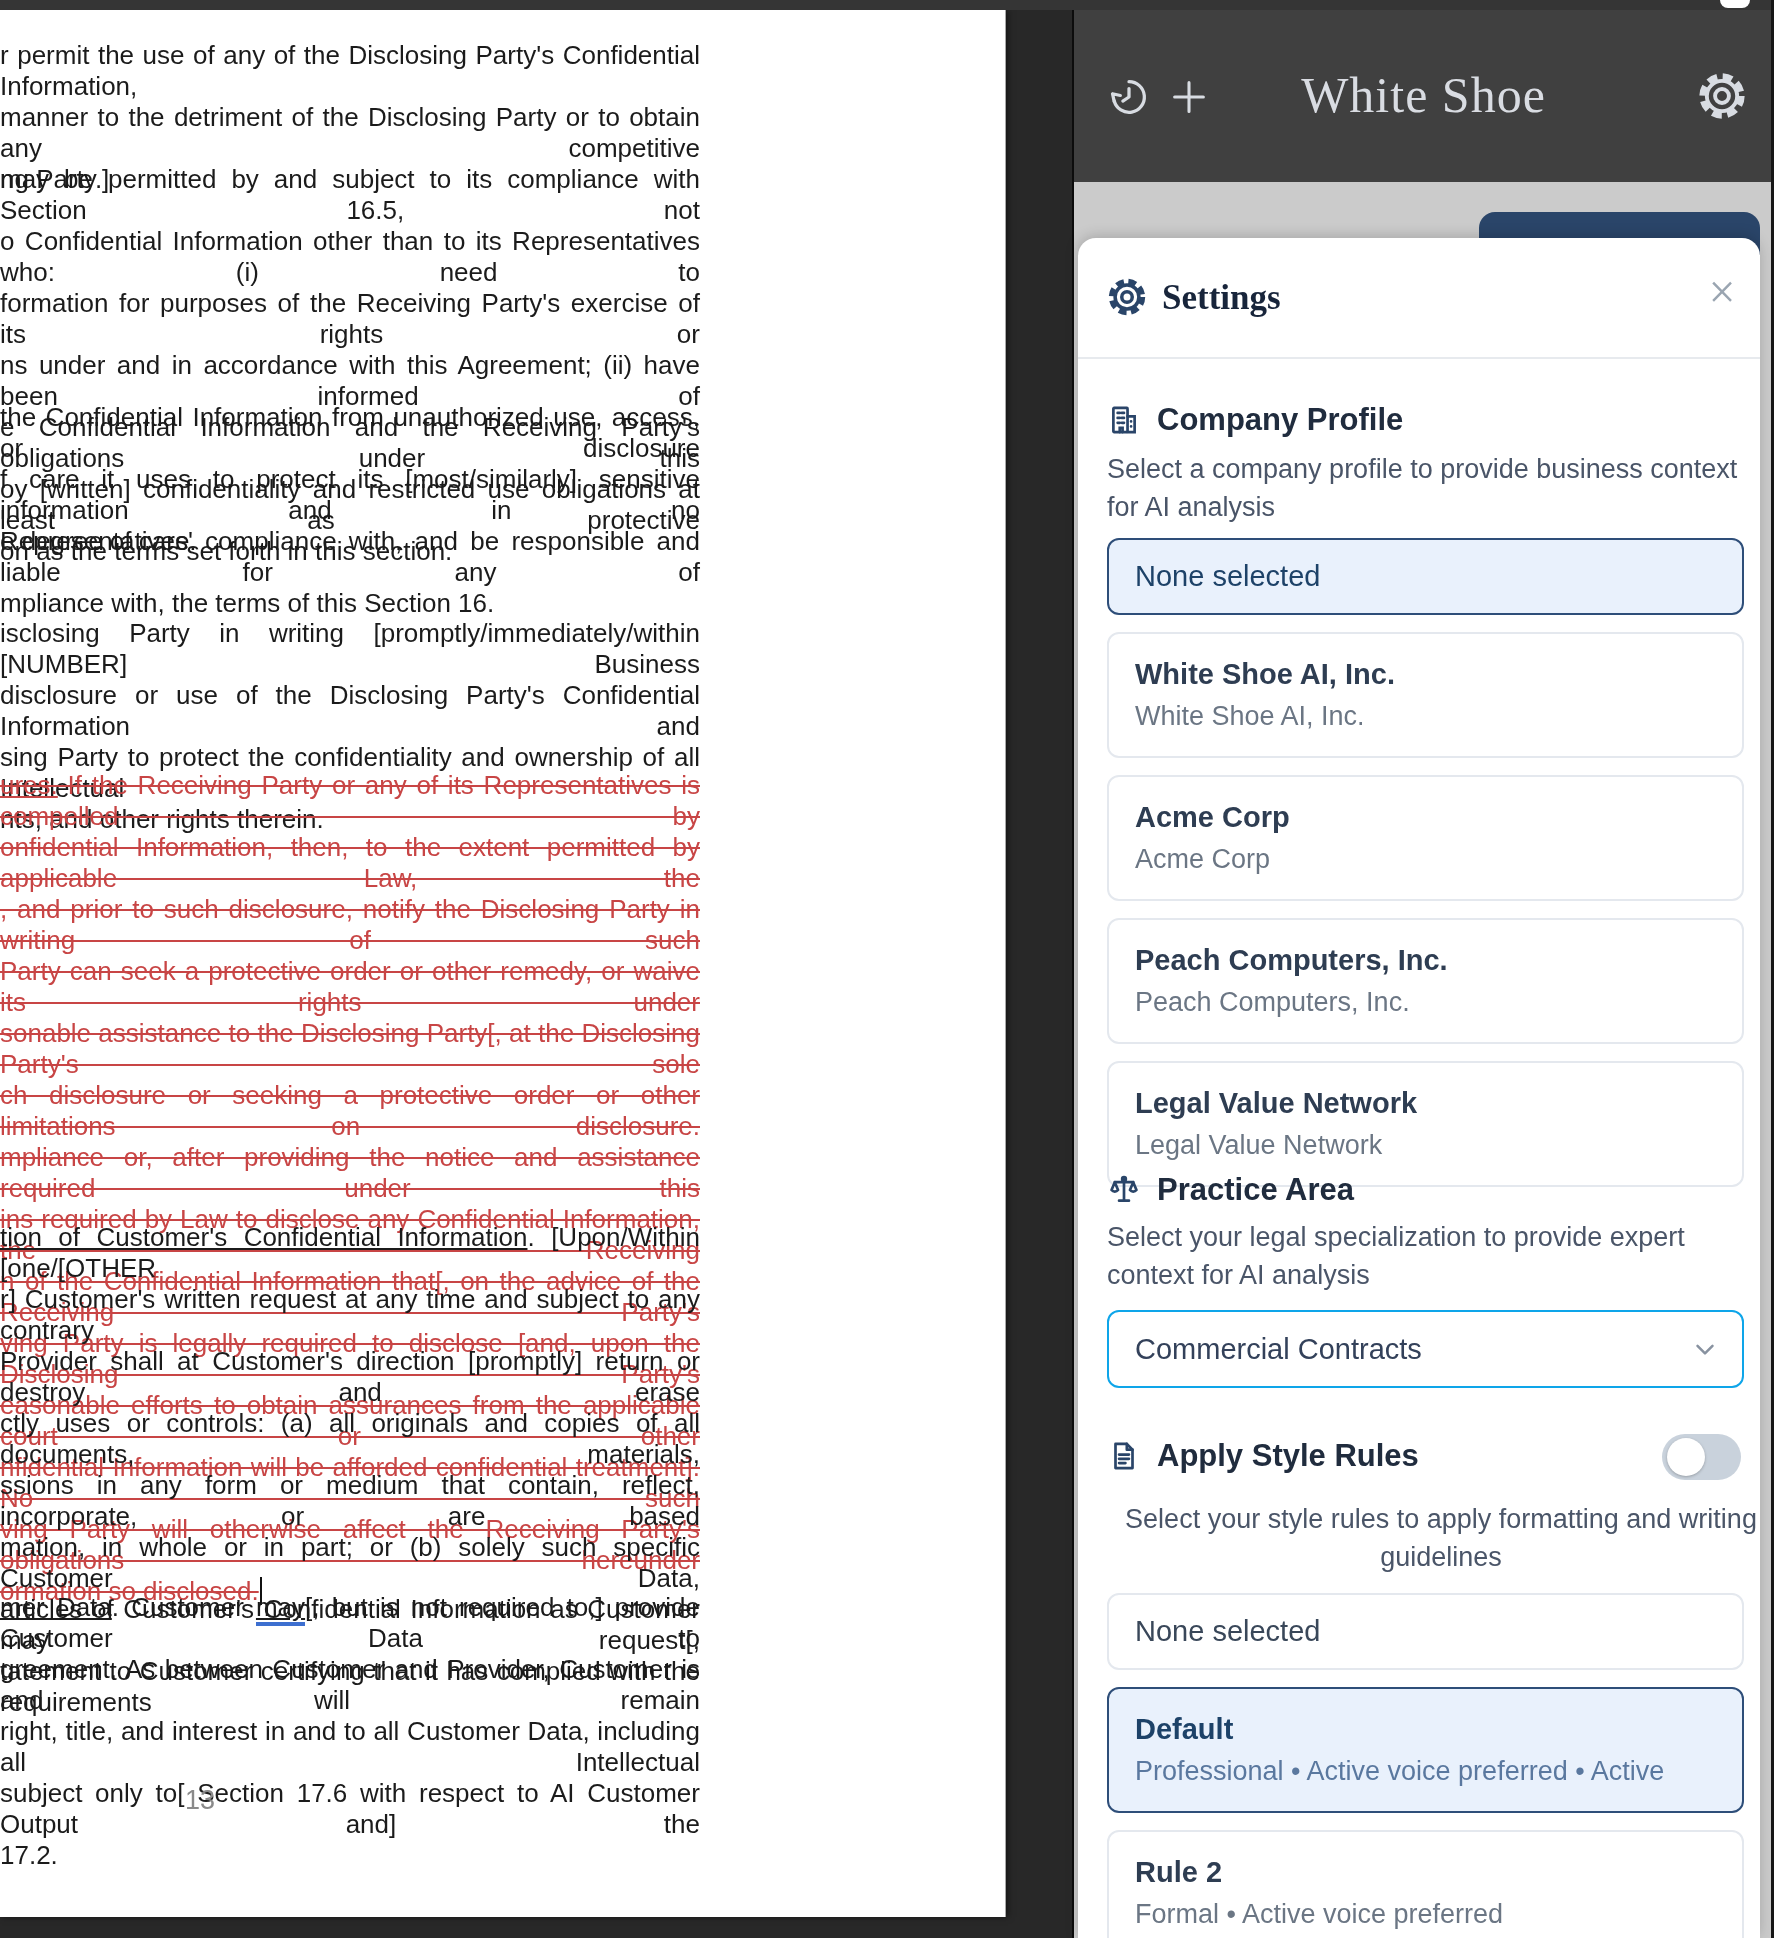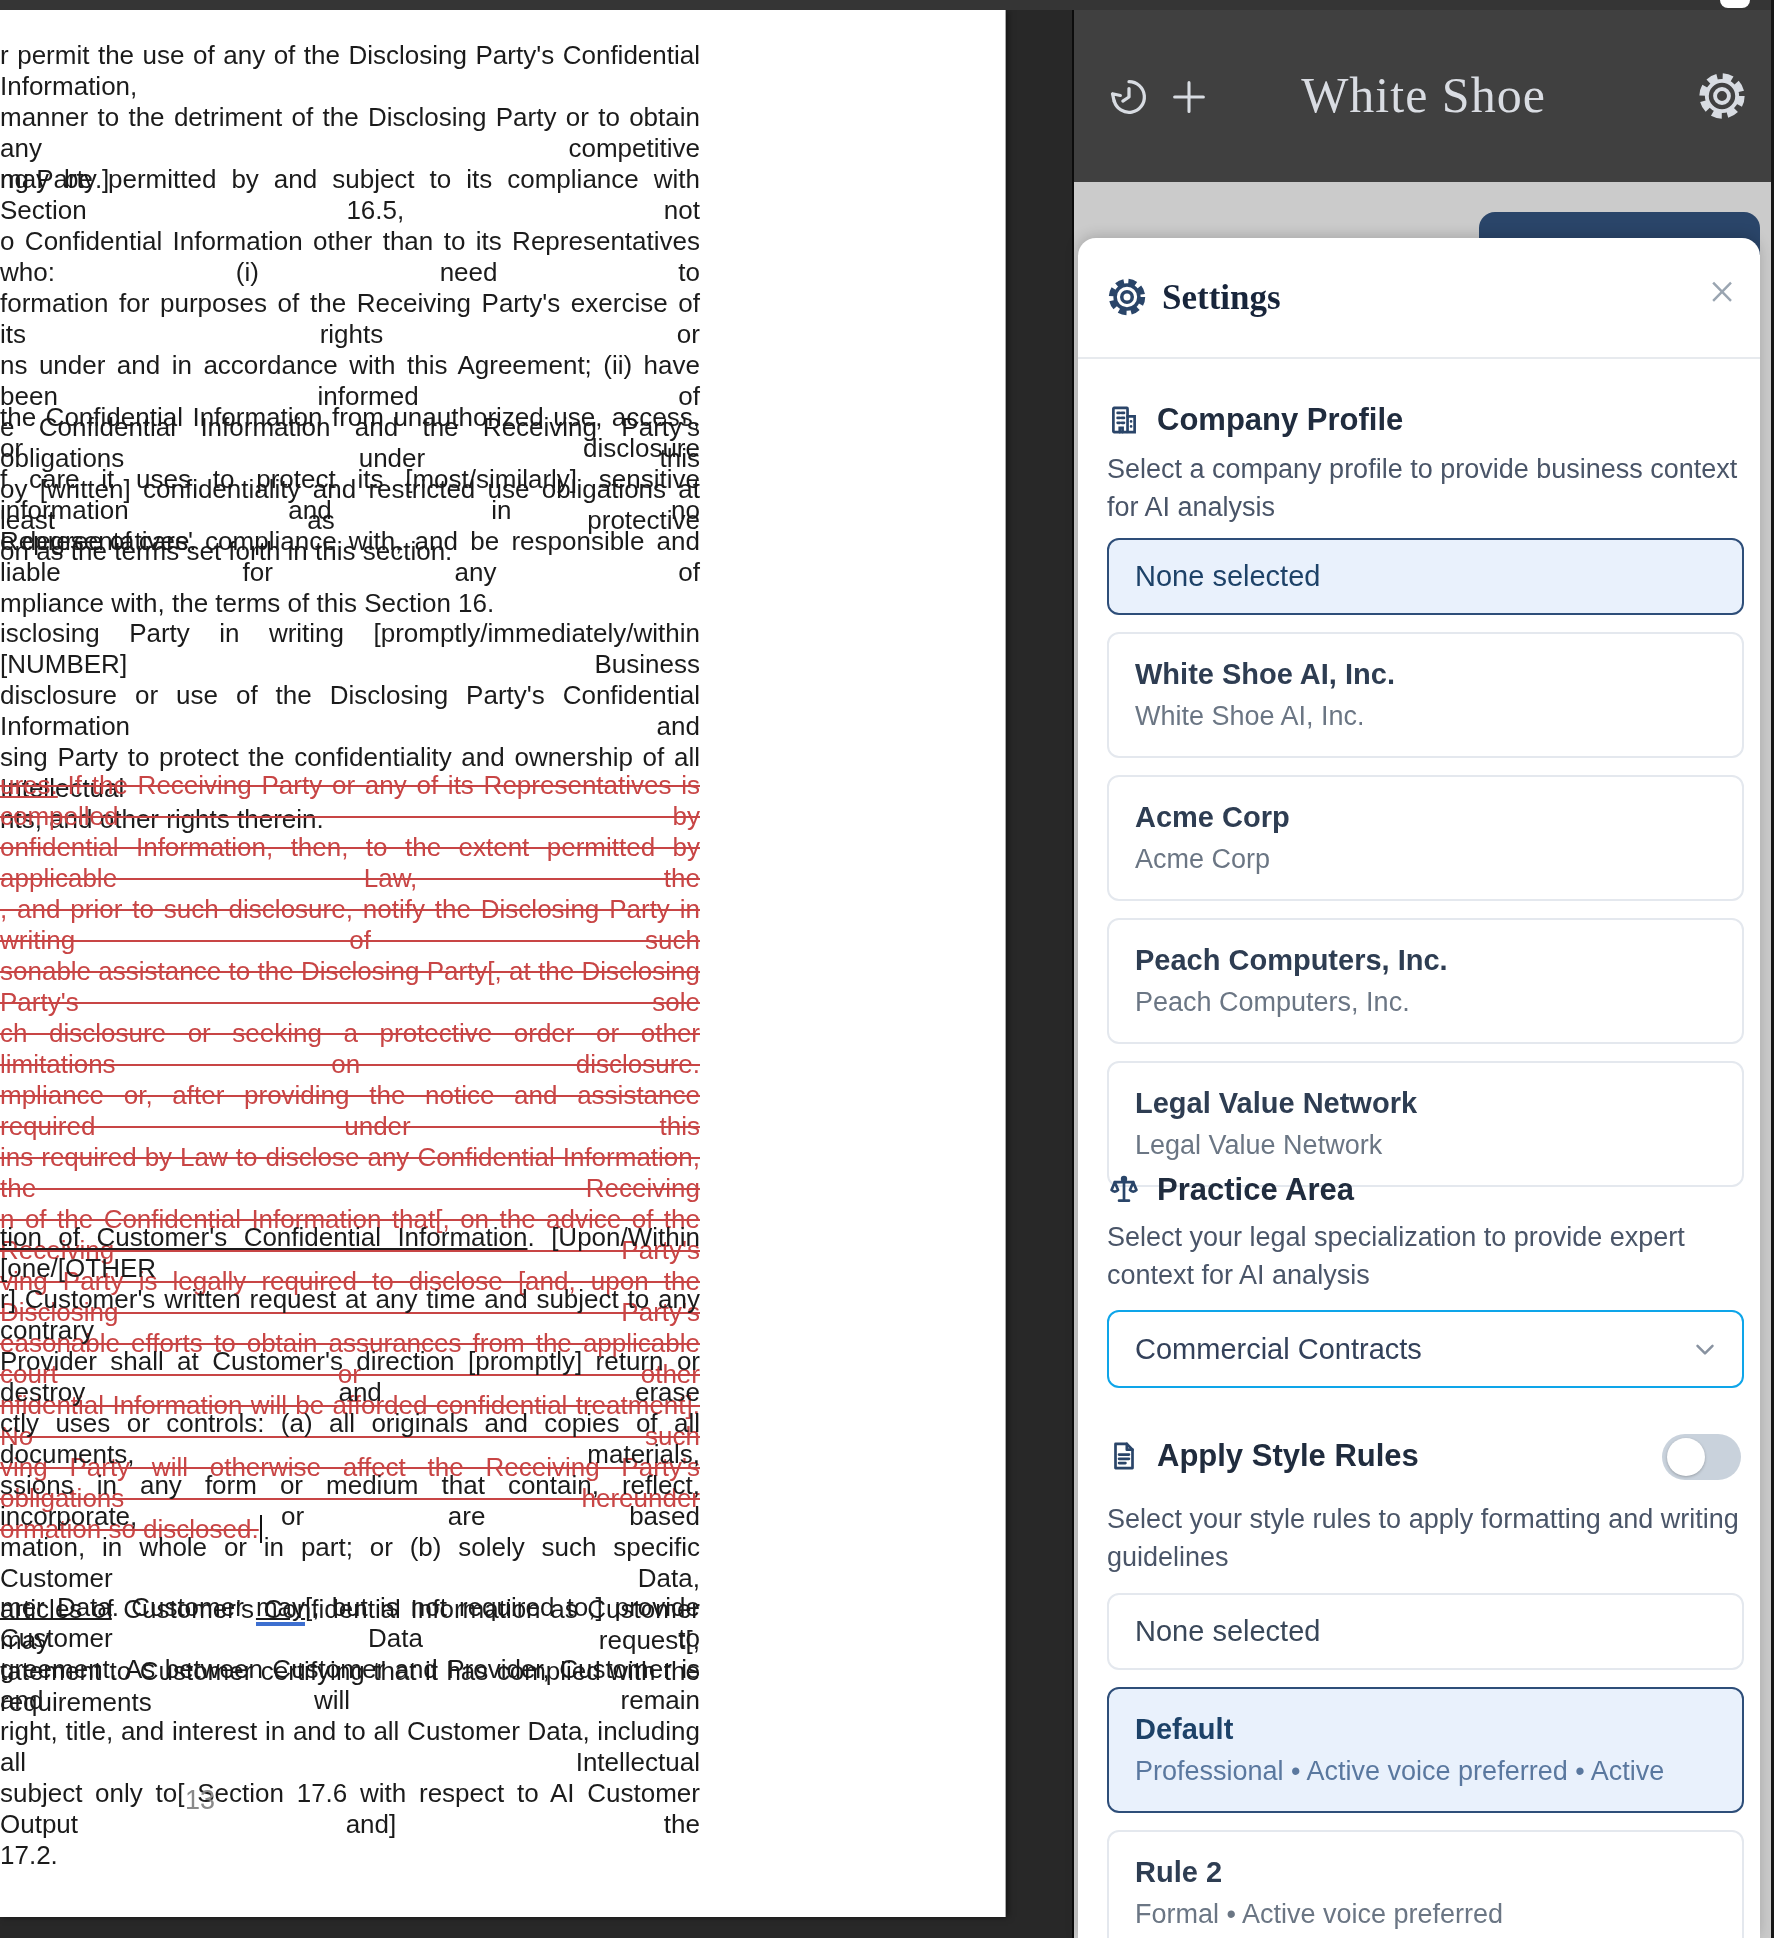--- a/index.html
+++ b/index.html
@@ -38,21 +38,21 @@
          border-radius:18px 18px 0 0;box-shadow:0 -2px 14px rgba(0,0,0,.18);}
   .panel-header{position:absolute;left:0;top:0;width:100%;height:119px;border-bottom:2px solid #e7eaee;font-family:Liberation Serif, serif;}
   .panel-gear{position:absolute;left:28px;top:38px;width:42px;height:42px;}
   .panel-title{position:absolute;left:84px;top:40px;font-size:35px;font-weight:700;color:#18253b;}
   .panel-close{position:absolute;left:618px;top:26px;width:52px;height:56px;font-size:48px;color:#9aa5b1;
                text-align:center;line-height:56px;cursor:pointer;font-weight:300;}
   .sec-head{position:absolute;left:29px;height:40px;display:flex;align-items:center;gap:16px;}
   .sec-head .lbl{font-size:31px;font-weight:700;color:#202c3e;}
   .sec-icon{width:34px;height:34px;flex:0 0 auto;}
   .desc{position:absolute;left:29px;font-size:27px;line-height:38px;color:#4a5568;width:640px;}
-  .desc.wide{width:668px;}
+  .desc.wide{width:668px;text-align:center;}
   .cards{position:absolute;left:29px;width:637px;display:flex;flex-direction:column;gap:17px;}
   .card{box-sizing:border-box;width:637px;border:2px solid #e4e8ee;border-radius:12px;background:#fff;
         padding:24px 26px;cursor:pointer;}
   .card.single{padding:20px 26px;}
   .card.sel{background:#e9f1fc;border-color:#2e4e79;}
   .card .t{font-size:29px;font-weight:600;color:#2e3d52;}
   .card.single .t{font-weight:500;color:#394759;}
   .card.sel .t{color:#1d4268;}
   .card .s{font-size:27px;color:#6b7684;margin-top:10px;}
   .card.sel .s{color:#5a789f;}
@@ -99,20 +99,21 @@
       <div class="para" style="top: 608px;">
         <div class="line jl"><span>isclosing Party in writing [promptly/immediately/within [NUMBER] Business</span></div>
         <div class="line jl"><span> disclosure or use of the Disclosing Party's Confidential Information and</span></div>
         <div class="line jl"><span>sing Party to protect the confidentiality and ownership of all Intellectual</span></div>
         <div class="line ll"><span>nts, and other rights therein.</span></div>
       </div>
       <div class="para red" style="top: 760px;">
         <div class="line jl"><span class="u">ures.</span><span> If the Receiving Party or any of its Representatives is compelled by</span></div>
         <div class="line jl"><span>onfidential Information, then, to the extent permitted by applicable Law, the</span></div>
         <div class="line jl"><span>, and prior to such disclosure, notify the Disclosing Party in writing of such</span></div>
+        <div class="line jl"><span> Party can seek a protective order or other remedy, or waive its rights under</span></div>
         <div class="line jl"><span>sonable assistance to the Disclosing Party[, at the Disclosing Party's sole</span></div>
         <div class="line jl"><span>ch disclosure or seeking a protective order or other limitations on disclosure.</span></div>
         <div class="line jl"><span>mpliance or, after providing the notice and assistance required under this</span></div>
         <div class="line jl"><span>ins required by Law to disclose any Confidential Information, the Receiving</span></div>
         <div class="line jl"><span>n of the Confidential Information that[, on the advice of the Receiving Party's</span></div>
         <div class="line jl"><span>ving Party is legally required to disclose [and, upon the Disclosing Party's</span></div>
         <div class="line jl"><span>easonable efforts to obtain assurances from the applicable court or other</span></div>
         <div class="line jl"><span>nfidential Information will be afforded confidential treatment]. No such</span></div>
         <div class="line jl"><span>ving Party will otherwise affect the Receiving Party's obligations hereunder</span></div>
         <div class="line ll"><span>ormation so disclosed.</span><span class="cursor"></span></div>

